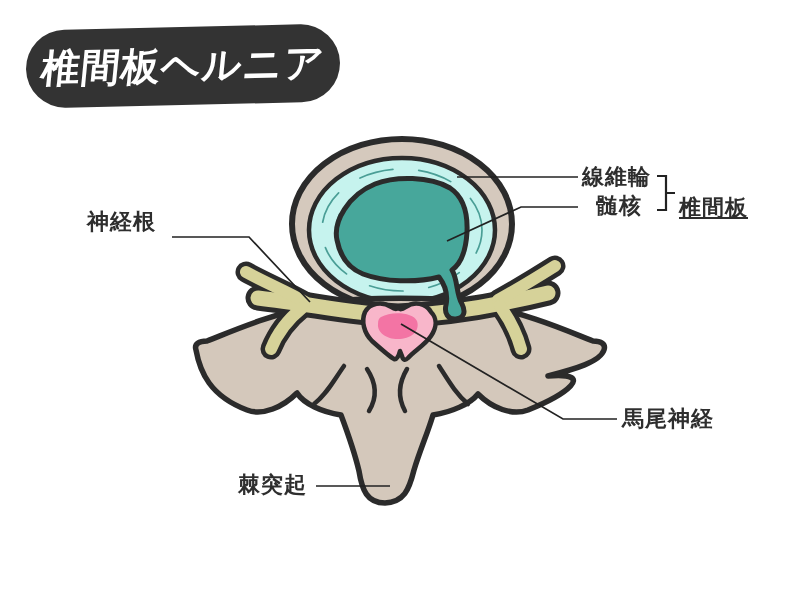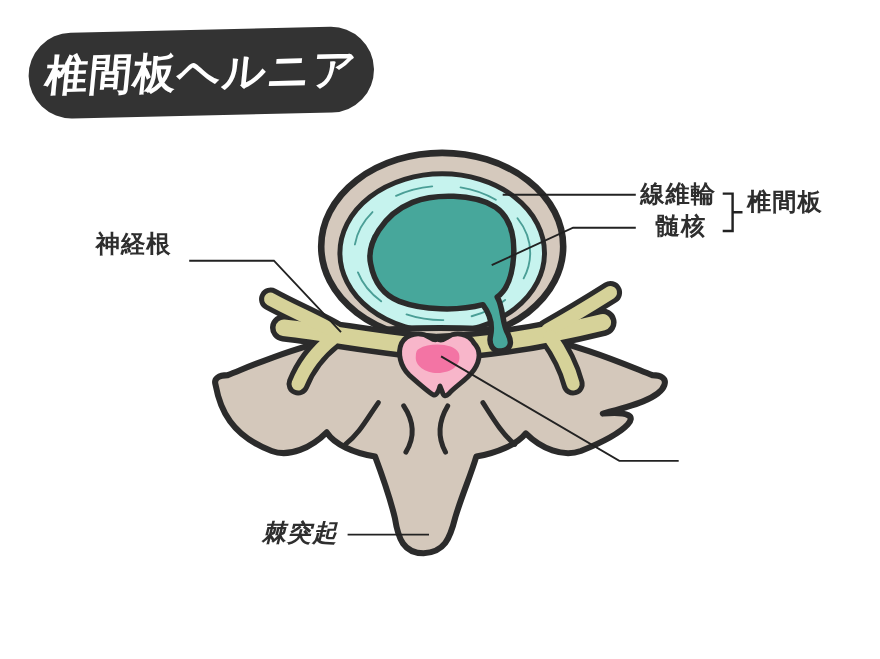--- a/index.html
+++ b/index.html
@@ -39,24 +39,24 @@
     position: absolute;
     color: #2e2e2e;
     font-size: 22px;
     font-weight: 700;
     line-height: 1.1;
     letter-spacing: 1px;
     white-space: nowrap;
   }
   .lbl-annulus  { left: 582px; top: 165px; font-family: Liberation Serif, serif; }
   .lbl-nucleus  { left: 596px; top: 194px; }
-  .lbl-disc     { left: 679px; top: 172px; }
+  .lbl-disc     { left: 679px; top: 196px; text-decoration: underline; }
   .lbl-nerve    { left: 87px;  top: 210px; }
   .lbl-cauda    { left: 622px; top: 407px; }
-  .lbl-spinous  { left: 238px; top: 473px; font-style: italic; }
+  .lbl-spinous  { left: 238px; top: 473px; }
 </style>
 </head>
 <body>
 
 <div id="stage">
 
   <svg id="anatomy-svg" width="800" height="599" viewBox="0 0 800 599">
 
     <ellipse cx="402" cy="224" rx="110" ry="85" fill="#d5c9bd" stroke="#2b2b2b" stroke-width="6"></ellipse>
 
@@ -152,15 +152,16 @@
   </svg>
 
   <div class="title-pill">
     <span>椎間板ヘルニア</span>
   </div>
 
   <div class="anno lbl-annulus">線維輪</div>
   <div class="anno lbl-nucleus">髄核</div>
   <div class="anno lbl-disc">椎間板</div>
   <div class="anno lbl-nerve">神経根</div>
+  <div class="anno lbl-cauda">馬尾神経</div>
   <div class="anno lbl-spinous">棘突起</div>
 
 </div>
 
 </body></html>

